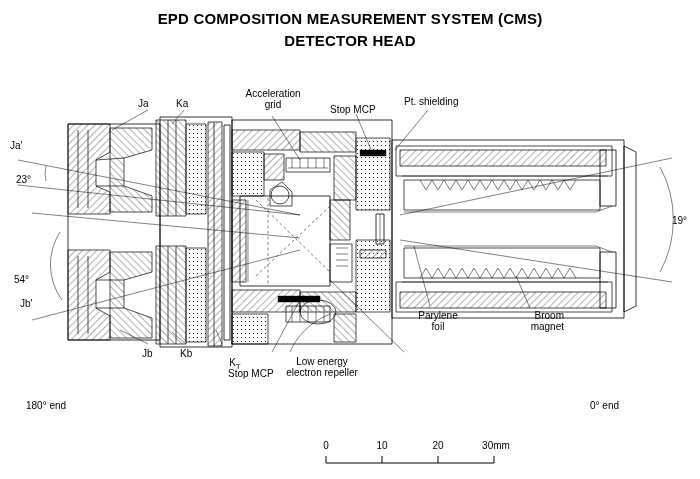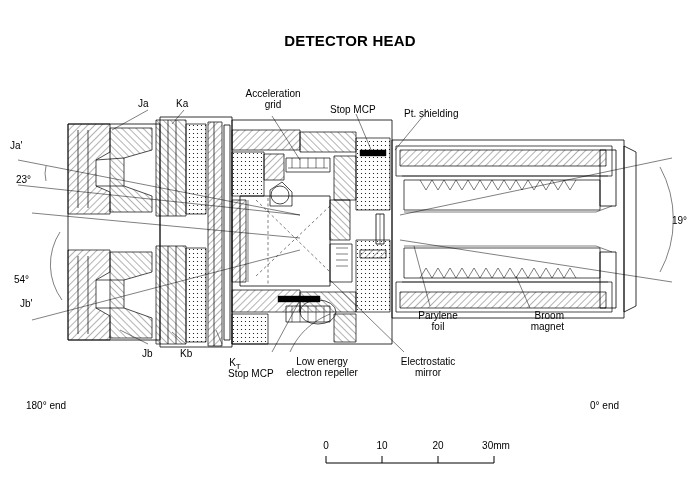--- a/index.html
+++ b/index.html
@@ -50,20 +50,21 @@
   .dots { fill: url(#dotfill); stroke: #000; stroke-width: 0.7; }
   .solidfill { fill: #000; stroke: #000; stroke-width: 0.4; }
   .nofill { fill: none; stroke: #000; stroke-width: 0.7; }
   .scalebar { stroke: #000; stroke-width: 1; fill: none; }
 </style>
 </head>
 <body>
 
 <div id="page">
 
+  <div class="title" id="title-line1">EPD COMPOSITION MEASUREMENT SYSTEM (CMS)</div>
   <div class="title" id="title-line2">DETECTOR HEAD</div>
 
   <svg class="fig" viewBox="0 0 700 479">
     <defs>
       <pattern id="hatch45" width="5" height="5" patternUnits="userSpaceOnUse" patternTransform="rotate(45)">
         <line x1="0" y1="0" x2="0" y2="5" stroke="#000" stroke-width="0.6"></line>
       </pattern>
       <pattern id="hatch135" width="5" height="5" patternUnits="userSpaceOnUse" patternTransform="rotate(-45)">
         <line x1="0" y1="0" x2="0" y2="5" stroke="#000" stroke-width="0.6"></line>
       </pattern>
@@ -234,43 +235,41 @@
       <line class="scalebar" x1="438" y1="456" x2="438" y2="463"></line>
       <line class="scalebar" x1="494" y1="456" x2="494" y2="463"></line>
     </g>
   </svg>
 
   <div class="lbl" style="left:138px; top:98px;">Ja</div>
   <div class="lbl" style="left:176px; top:98px;">Ka</div>
   <div class="lbl center" style="left:238px; top:88px; width:70px;">Acceleration
 grid</div>
   <div class="lbl" style="left:330px; top:104px;">Stop MCP</div>
-  <div class="lbl" style="left:404px; top:108px;">Pt. shielding</div>
+  <div class="lbl" style="left:404px; top:96px;">Pt. shielding</div>
 
   <div class="lbl" style="left:10px; top:140px;">Ja'</div>
   <div class="lbl" style="left:16px; top:174px;">23°</div>
   <div class="lbl" style="left:14px; top:274px;">54°</div>
   <div class="lbl" style="left:20px; top:298px;">Jb'</div>
   <div class="lbl" style="left:672px; top:215px;">19°</div>
 
   <div class="lbl" style="left:142px; top:348px;">Jb</div>
   <div class="lbl" style="left:180px; top:348px;">Kb</div>
   <div class="lbl" style="left:218px; top:346px;">
     <span>K</span><sub style="font-size:8px;">T</sub>
   </div>
 
   <div class="lbl center" style="left:272px; top:356px; width:100px;">Low energy
 electron repeller</div>
   <div class="lbl" style="left:228px; top:368px;">Stop MCP</div>
   <div class="lbl center" style="left:410px; top:310px; width:56px;">Parylene
 foil</div>
   <div class="lbl center" style="left:508px; top:310px; width:56px;text-align:right;">Broom
 magnet</div>
-  <div class="lbl center" style="left:390px; top:356px; width:76px;">Electrostatic
-mirror</div>
 
   <div class="lbl" style="left:26px; top:400px;">180° end</div>
   <div class="lbl" style="left:590px; top:400px;">0° end</div>
 
   <div class="lbl center" style="left:314px; top:440px; width:24px;">0</div>
   <div class="lbl center" style="left:370px; top:440px; width:24px;">10</div>
   <div class="lbl center" style="left:426px; top:440px; width:24px;">20</div>
   <div class="lbl center" style="left:474px; top:440px; width:44px;">30mm</div>
 
 </div>

